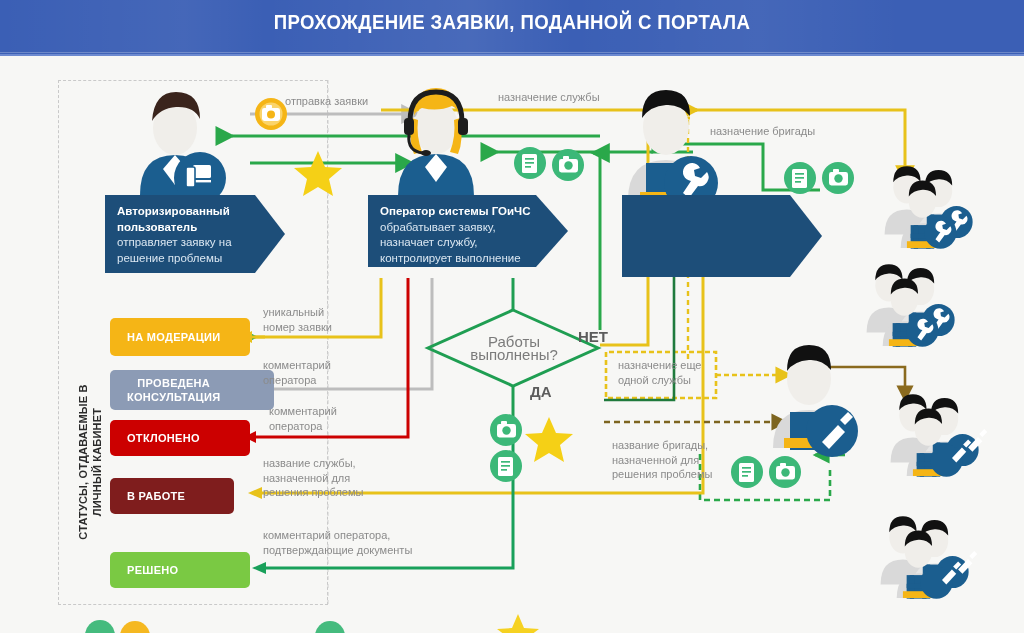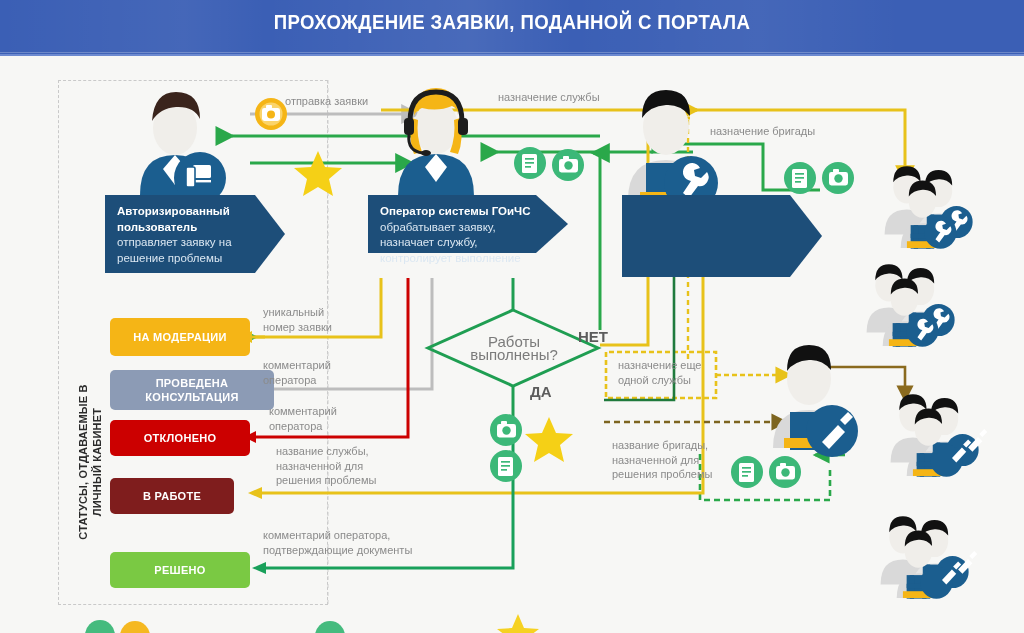--- a/index.html
+++ b/index.html
@@ -40,23 +40,23 @@
   .banner{
     position:absolute;color:#dbe7f2;font-size:11.5px;line-height:15.5px;
     padding:9px 34px 15px 12px;box-sizing:border-box;
   }
   .banner b{color:#ffffff;font-weight:bold;}
   .banner .txt{position:relative;z-index:2;}
   .banner .shape{position:absolute;left:0;top:0;width:100%;height:100%;z-index:1;}
 
   
   .pill{
-    position:absolute;border-radius:5px;display:flex;align-items:center;justify-content:center;
+    position:absolute;border-radius:5px;display:flex;align-items:center;
     text-align:center;color:#fff;font-weight:bold;font-size:11px;letter-spacing:.3px;
-    line-height:14px;box-sizing:border-box;padding:2px 0;
+    line-height:14px;box-sizing:border-box;padding:2px 17px;
   }
 
   
   .lbl{
     position:absolute;color:#8b8b8b;font-size:11px;line-height:14.5px;
     font-family:"Liberation Sans","DejaVu Sans",sans-serif;white-space:pre-line;
   }
   .ynlbl{position:absolute;color:#5c5c5c;font-size:15px;font-weight:bold;}
 
   
@@ -414,21 +414,21 @@
     </g>
   </svg>
 
   <div class="banner" style="left:105px;top:195px;width:180px;height:78px;">
     <svg class="shape" viewBox="0 0 180 78" preserveAspectRatio="none">
       <polygon points="0,0 150,0 180,39 150,78 0,78" fill="#1d4e79"></polygon>
     </svg>
     <span class="txt"><b>Авторизированный пользователь</b><span> отправляет заявку на решение проблемы</span></span>
   </div>
 
-  <div class="banner" style="left:368px;top:195px;width:200px;height:58px;">
+  <div class="banner" style="left:368px;top:195px;width:200px;height:72px;">
     <svg class="shape" viewBox="0 0 200 82" preserveAspectRatio="none">
       <polygon points="0,0 168,0 200,41 168,82 0,82" fill="#1d4e79"></polygon>
     </svg>
     <span class="txt"><b>Оператор  системы ГОиЧС</b><span> обрабатывает заявку, назначает службу, контролирует выполнение</span></span>
   </div>
 
   <div class="banner" style="left:622px;top:195px;width:200px;height:82px;">
     <svg class="shape" viewBox="0 0 200 82" preserveAspectRatio="none">
       <polygon points="0,0 168,0 200,41 168,82 0,82" fill="#1d4e79"></polygon>
     </svg>
@@ -457,21 +457,21 @@
   <div class="lbl" style="left:285px;top:94px;">отправка заявки</div>
   <div class="lbl" style="left:498px;top:90px;">назначение службы</div>
   <div class="lbl" style="left:710px;top:92px;margin-top:32px;">назначение бригады</div>
 
   <div class="lbl" style="left:263px;top:305px;">уникальный
 номер заявки</div>
   <div class="lbl" style="left:263px;top:358px;">комментарий
 оператора</div>
   <div class="lbl" style="left:269px;top:404px;">комментарий
 оператора</div>
-  <div class="lbl" style="left:263px;top:444px;margin-left:13px;">название службы,
+  <div class="lbl" style="left:263px;top:456px;">название службы,
 назначенной для
 решения проблемы</div>
   <div class="lbl" style="left:263px;top:528px;">комментарий  оператора,
 подтверждающие документы</div>
   <div class="lbl" style="left:618px;top:358px;">назначение  еще
 одной службы</div>
   <div class="lbl" style="left:612px;top:438px;">название  бригады,
 назначенной для
 решения проблемы</div>
 

